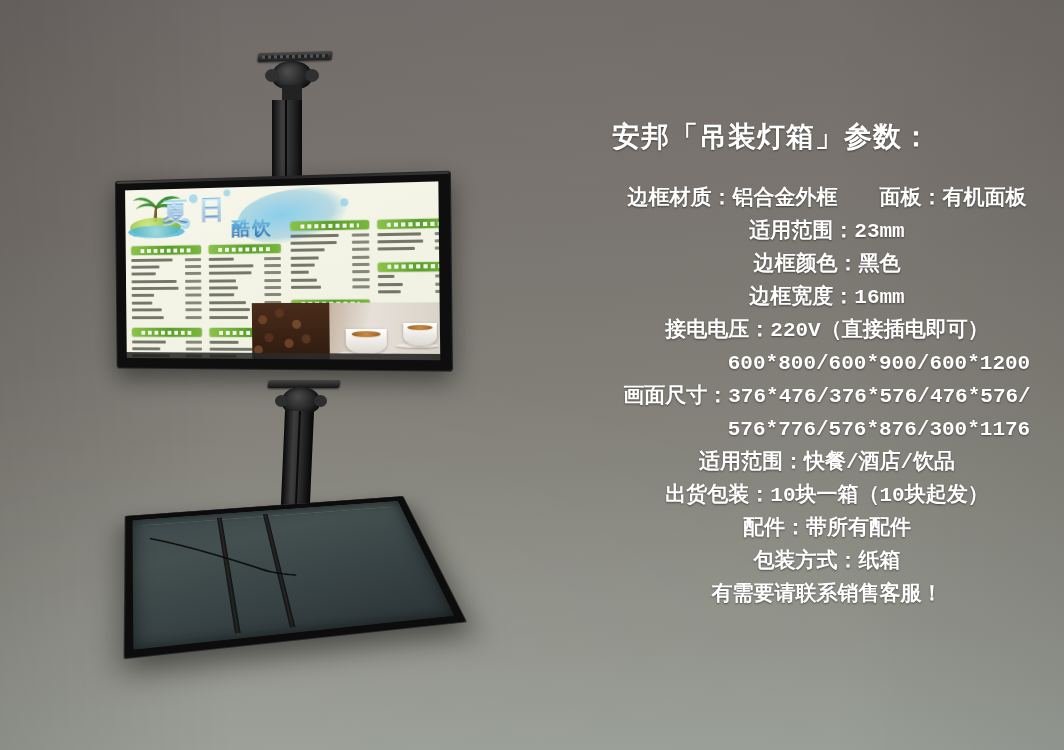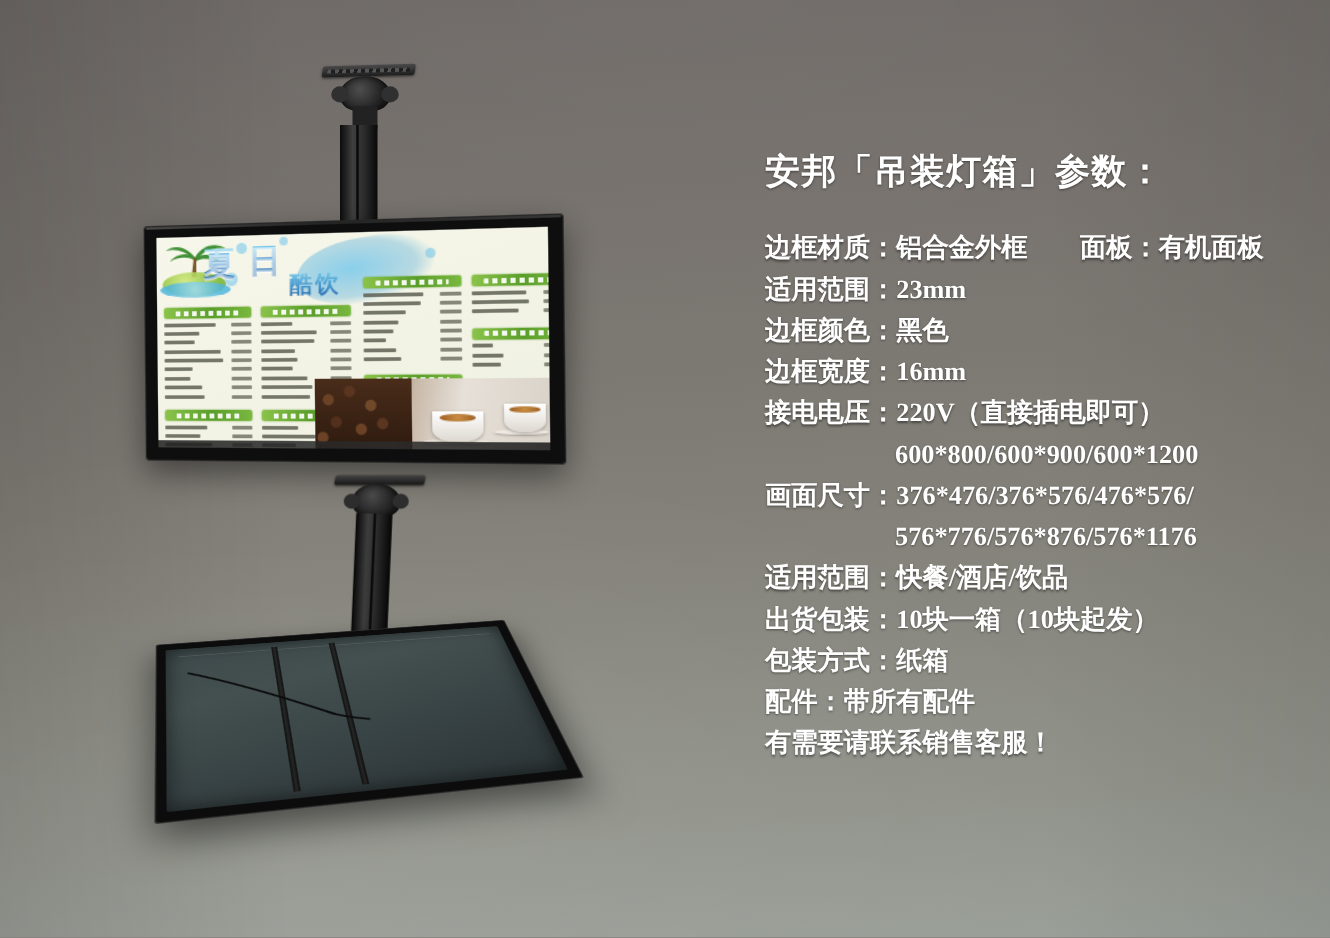--- a/index.html
+++ b/index.html
@@ -191,21 +191,22 @@
     position:absolute;left:612px;top:118px;width:430px;
     color:#ffffff;
     text-shadow:0 1px 2px rgba(0,0,0,.45);
   }
   #spec-title{
     font-size:28px;font-weight:bold;letter-spacing:1px;margin:0 0 26px 0;
     font-family:"DejaVu Sans","Liberation Sans",sans-serif;white-space:nowrap;
   }
   .spec-line{
     font-size:21px;line-height:33px;white-space:nowrap;font-weight:bold;
-    font-family:Liberation Serif, serif;
+    font-family:Liberation Mono, monospace;
+    text-align:center;
   }
   .spec-line.cont{padding-left:104px;}
 </style>
 </head>
 <body>
 
 <div id="stage">
 
   <div id="product">
 
@@ -506,22 +507,22 @@
   <div id="specs">
     <div id="spec-title">安邦「吊装灯箱」参数：</div>
     <div id="spec-lines">
         <div class="spec-line">边框材质：铝合金外框　　面板：有机面板</div>
         <div class="spec-line">适用范围：23mm</div>
         <div class="spec-line">边框颜色：黑色</div>
         <div class="spec-line">边框宽度：16mm</div>
         <div class="spec-line">接电电压：220V（直接插电即可）</div>
         <div class="spec-line cont">600*800/600*900/600*1200</div>
         <div class="spec-line">画面尺寸：376*476/376*576/476*576/</div>
-        <div class="spec-line cont">576*776/576*876/576*1176</div>
+        <div class="spec-line cont">576*776/576*876/300*1176</div>
         <div class="spec-line">适用范围：快餐/酒店/饮品</div>
         <div class="spec-line">出货包装：10块一箱（10块起发）</div>
+        <div class="spec-line">配件：带所有配件</div>
         <div class="spec-line">包装方式：纸箱</div>
-        <div class="spec-line">配件：带所有配件</div>
         <div class="spec-line">有需要请联系销售客服！</div>
       </div>
   </div>
 
 </div>
 
 </body></html>

